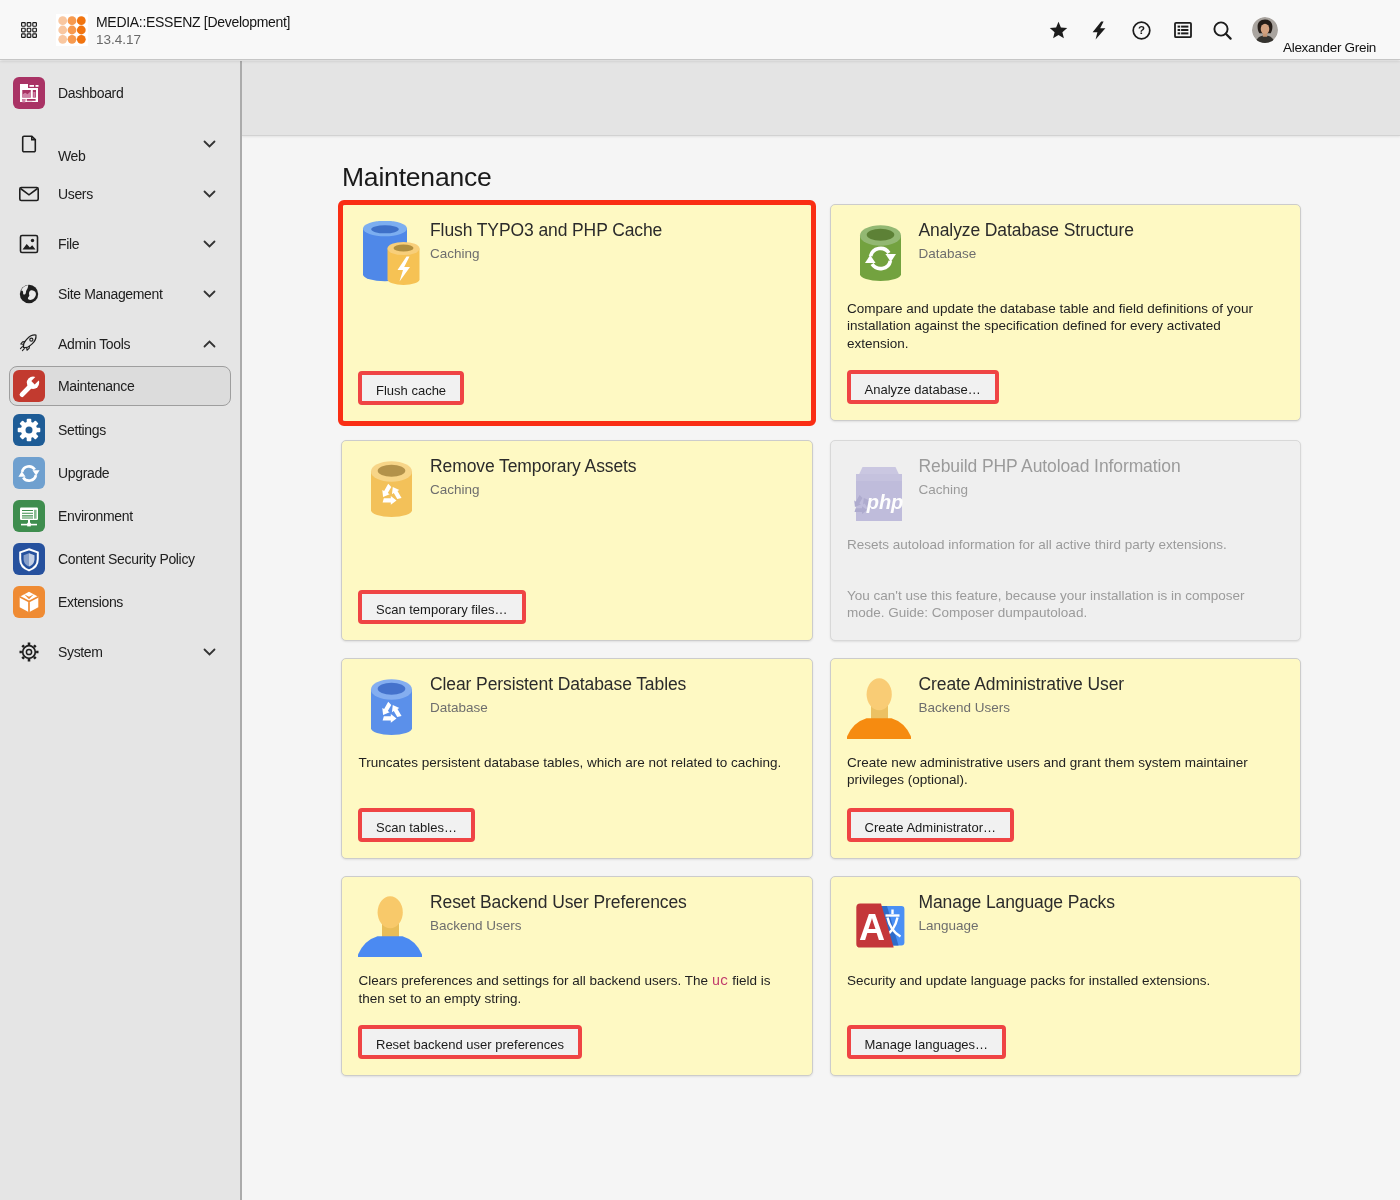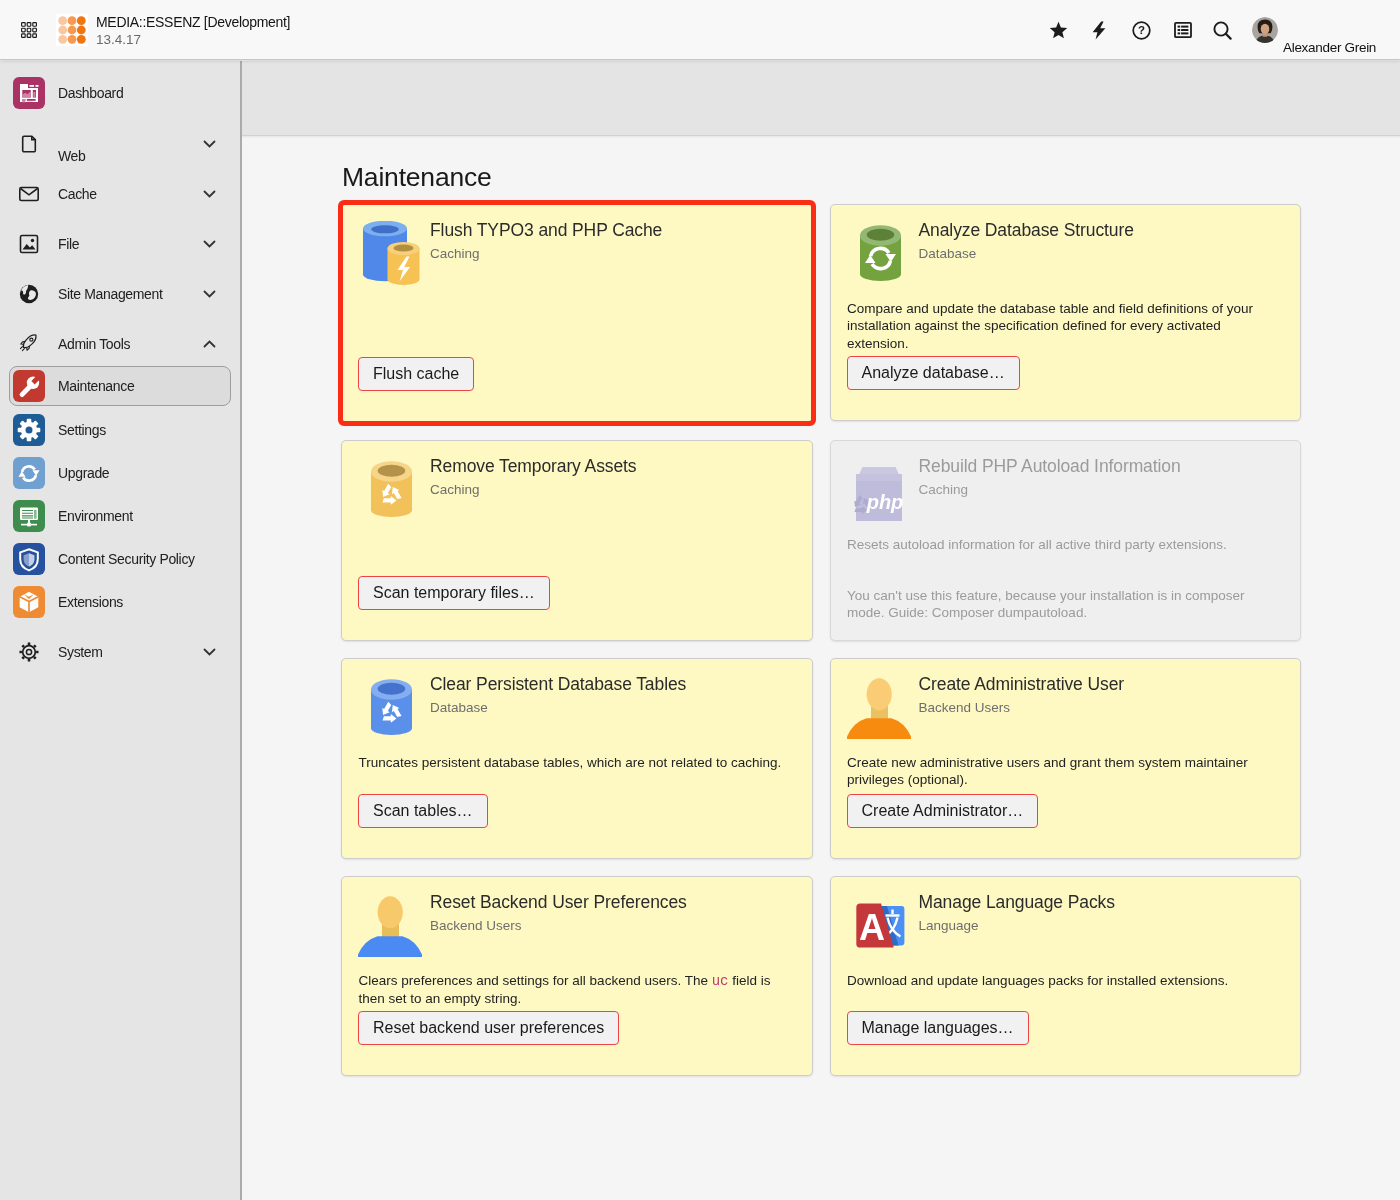--- a/index.html
+++ b/index.html
@@ -32,21 +32,21 @@
 #cards { position:absolute; left:99px; top:66.5px; width:960px; height:880px; }
 .card { position:absolute; width:471.5px; background:#fef9c3; border:1px solid #cccccc; border-radius:5px; box-shadow:0 1px 2px rgba(0,0,0,.09); }
 .card.dis { background:#efefef; border-color:#d8d8d8; }
 .hl { position:absolute; left:-4px; top:-5px; right:-4px; bottom:-5px; border:5px solid #fa2e14; border-radius:6px; pointer-events:none; }
 .cico { position:absolute; left:16px; top:16px; width:64px; height:64px; }
 .ct { position:absolute; left:88px; top:14px; font-size:17.5px; line-height:23px; color:#2b2b2b; letter-spacing:-0.1px; }
 .cs { position:absolute; left:88px; top:41px; font-size:13.5px; color:#6e6e6e; }
 .cp { position:absolute; left:16.5px; top:95px; right:12px; font-size:13.5px; line-height:17.7px; color:#222; }
 .cp2 { top:146px; }
 .dis .ct, .dis .cs, .dis .cp { color:#9b9b9b; }
-.btn { position:absolute; left:16px; bottom:30px; height:34px; line-height:32px; padding:0 14px; background:#f1f1f1; border:1px solid #ef4444; border-radius:4px; font-size:16px; color:#1a1a1a; white-space:nowrap; }
+.btn { position:absolute; left:16px; bottom:16px; height:34px; line-height:32px; padding:0 14px; background:#f1f1f1; border:4px solid #ef4444; border-radius:4px; font-size:13px; color:#1a1a1a; white-space:nowrap; }
 code.uc { font-family:"Liberation Mono", monospace; font-size:14px; color:#c0396b; }
 </style>
 </head>
 <body>
 
 <div id="modbody">
   <div id="h1">Maintenance</div>
 </div>
 <div id="docheader"></div>
 
@@ -171,21 +171,21 @@
         <path d="M45.5 16.5 v4.5"></path>
         <path d="M38.5 22.5 h14"></path>
         <path d="M50.5 24.5 C48.5 34 43 40.5 37.5 43.5"></path>
         <path d="M40.5 24.5 C42.5 34 48 40.5 53.5 43.5"></path>
       </g>
       <path d="M13.2 10.5 H34 L46.7 54.6 H13.2 q-3.9 0 -3.9 -3.9 V14.4 q0 -3.9 3.9 -3.9 z" fill="#c4373a"></path>
       <text x="25" y="46.5" font-size="36" font-weight="bold" fill="#fff" text-anchor="middle" font-family="Liberation Sans, sans-serif">A</text>
     </svg></div>
     <div class="ct">Manage Language Packs</div>
     <div class="cs">Language</div>
-    <div class="cp">Download and update languages packs for installed extensions.</div>
+    <div class="cp">Security and update language packs for installed extensions.</div>
     <div class="btn">Manage languages…</div>
   </div>
 
 </div>
 
 <div id="sidebar"></div>
 <div id="sel"></div>
 <div id="sbitems">
 
 <div class="sbrow" style="top:77px;">
@@ -220,21 +220,21 @@
       </svg>
 </div>
 
 <div class="sbrow" style="top:177.5px;">
   <div class="sbico">
         <svg width="32" height="32" viewBox="0 0 32 32">
     <rect x="6.8" y="9.5" width="18.4" height="13" rx="1.5" fill="none" stroke="#1f1f1f" stroke-width="1.6"></rect>
     <path d="M7.5 10.5 L16 16.8 L24.5 10.5" fill="none" stroke="#1f1f1f" stroke-width="1.6"></path>
   </svg>
       </div>
-  <div class="sblbl" style="top:0; line-height:32px;">Cache</div>
+  <div class="sblbl" style="top:0; line-height:32px;">Users</div>
   <svg class="chev" style="top:12px;" width="13" height="8" viewBox="0 0 13 8">
         <path d="M1.5 1.5 L6.5 6.5 L11.5 1.5" fill="none" stroke="#333" stroke-width="1.8" stroke-linecap="round"></path>
       </svg>
 </div>
 
 <div class="sbrow" style="top:227.5px;">
   <div class="sbico">
         <svg width="32" height="32" viewBox="0 0 32 32">
     <rect x="7.5" y="7.5" width="17" height="17" rx="1.5" fill="none" stroke="#1f1f1f" stroke-width="1.6"></rect>
     <path d="M9.5 21.5 l4.2 -5.5 l3.2 3.6 l2.3 -2.4 l3.3 4.3 z" fill="#1f1f1f"></path>

